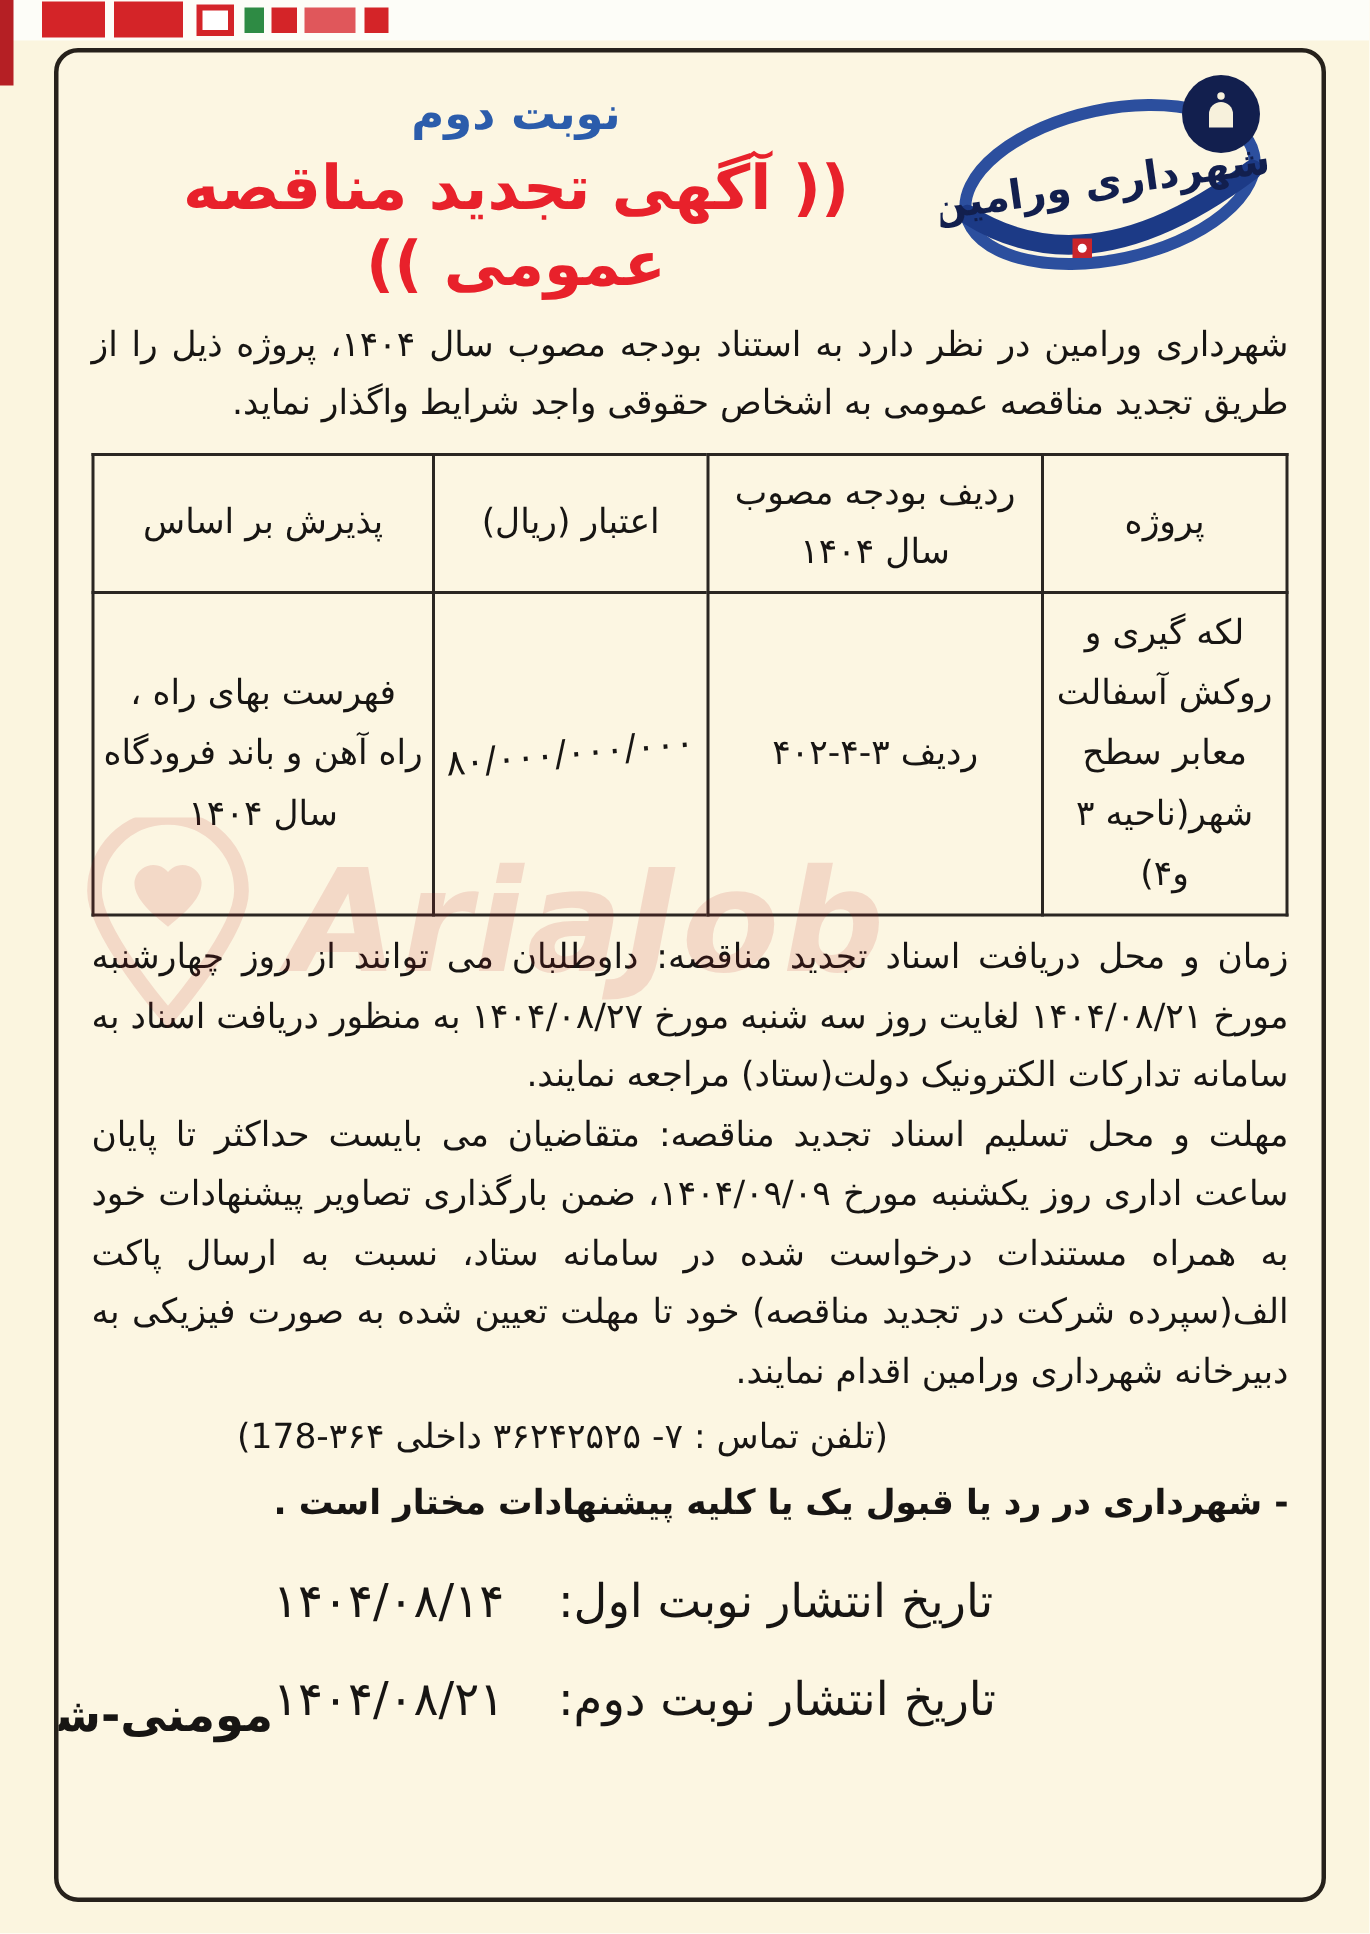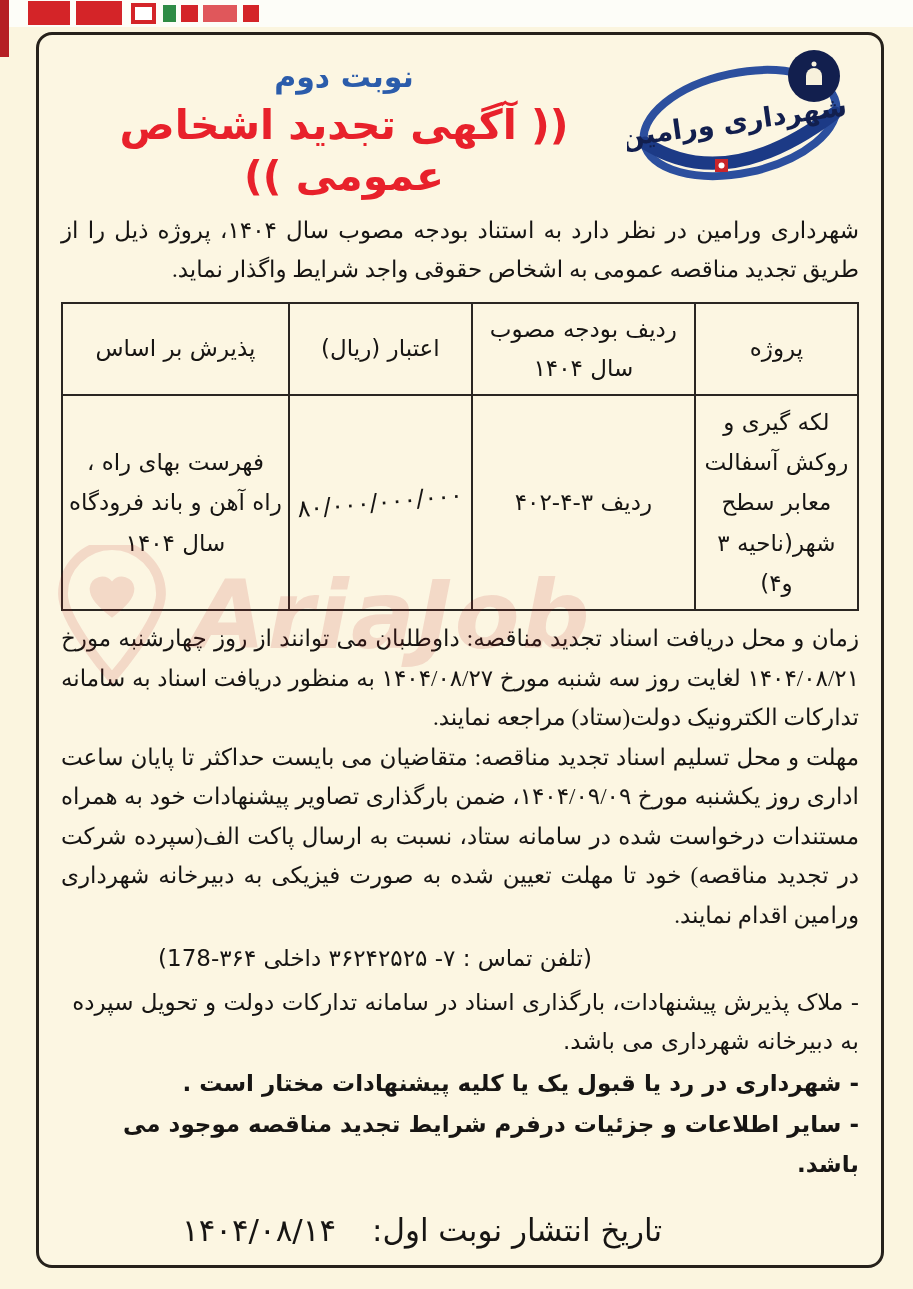--- a/index.html
+++ b/index.html
@@ -21,21 +21,21 @@
   .ad-frame{position:absolute;top:32px;left:36px;width:848px;height:1236px;box-sizing:border-box;
     border:3px solid #26211b;border-radius:16px;background:#fcf6e2;padding:8px 22px 12px;
     direction:rtl;overflow:hidden;color:#171513;}
 
   .header{display:flex;align-items:flex-start;}
   .logo-wrap{flex:0 0 232px;height:148px;}
   .header-text{flex:1;text-align:center;padding-top:12px;}
   .edition{font-size:30px;font-weight:bold;color:#2b5cab;margin:4px 0 6px;}
   .title{font-size:41px;font-weight:bold;color:#e8212b;margin:0;line-height:1.25;}
 
-  .body-text{font-size:23px;line-height:1.72;text-align:justify;margin:0;font-family:Liberation Serif, serif;}
+  .body-text{font-size:23px;line-height:1.72;text-align:justify;margin:0;}
   .intro{margin-top:8px;}
 
   table.tender{width:100%;border-collapse:collapse;margin:12px 0 8px;direction:rtl;}
   .tender th,.tender td{border:2.5px solid #2a2622;text-align:center;font-size:23px;
     padding:6px 6px;font-weight:normal;color:#171513;}
   .tender th{height:70px;line-height:1.7;}
   .tender td{height:138px;line-height:1.75;margin-left:40px;}
   .col-project{width:20.5%;} .col-budget{width:28%;} .col-credit{width:23%;} .col-price{width:28.5%;}
   .credit-val{display:inline-block;transform:rotate(-5deg);font-size:24px;letter-spacing:1px;}
 
@@ -82,21 +82,21 @@
           <circle cx="187" cy="33" r="26" fill="#121f4e"></circle>
           <path d="M179 42 v-9 a8 8 0 0 1 16 0 v9 z" fill="#f7f1dc"></path>
           <circle cx="187" cy="21" r="2.5" fill="#f7f1dc"></circle>
           <text x="108" y="88" text-anchor="middle" font-size="27" font-weight="bold" fill="#121f4e" transform="rotate(-8 108 88)">شهرداری ورامین</text>
           <rect x="88" y="116" width="13" height="13" fill="#c9252b"></rect>
           <circle cx="94.5" cy="122.5" r="3" fill="#ffffff"></circle>
         </svg>
       </div>
       <div class="header-text">
         <div class="edition">نوبت دوم</div>
-        <div class="title">(( آگهی تجدید اشخاص عمومی ))</div>
+        <div class="title">(( آگهی تجدید مناقصه عمومی ))</div>
       </div>
     </div>
 
     <p class="body-text intro">شهرداری ورامین در نظر دارد به استناد بودجه مصوب سال ۱۴۰۴، پروژه ذیل را از طریق تجدید مناقصه عمومی به اشخاص حقوقی واجد شرایط واگذار نماید.</p>
 
     <table class="tender">
       <colgroup>
         <col class="col-project">
           <col class="col-budget">
           <col class="col-credit">
@@ -120,23 +120,21 @@
           <td>فهرست بهای راه ، راه آهن و باند فرودگاه سال ۱۴۰۴</td>
         </tr>
       </tbody>
     </table>
 
     <p class="body-text">زمان و محل دریافت اسناد تجدید مناقصه: داوطلبان می توانند از روز چهارشنبه مورخ ۱۴۰۴/۰۸/۲۱ لغایت روز سه شنبه مورخ ۱۴۰۴/۰۸/۲۷ به منظور دریافت اسناد به سامانه تدارکات الکترونیک دولت(ستاد) مراجعه نمایند.</p>
     <p class="body-text">مهلت و محل تسلیم اسناد تجدید مناقصه: متقاضیان می بایست حداکثر تا پایان ساعت اداری روز یکشنبه مورخ ۱۴۰۴/۰۹/۰۹، ضمن بارگذاری تصاویر پیشنهادات خود به همراه مستندات درخواست شده در سامانه ستاد، نسبت به ارسال پاکت الف(سپرده شرکت در تجدید مناقصه) خود تا مهلت تعیین شده به صورت فیزیکی به دبیرخانه شهرداری ورامین اقدام نمایند.</p>
 
     <div class="phone">(تلفن تماس : ۷- ۳۶۲۴۲۵۲۵ داخلی ۳۶۴-178)</div>
 
-    <div class="bullet">- ملاک پذیرش پیشنهادات، بارگذاری اسناد در سامانه تدارکات دولت و تحویل سپرده به دبیرخانه شهرداری می باشد.</div>
     <div class="bullet bullet-bold">- شهرداری در رد یا قبول یک یا کلیه پیشنهادات مختار است .</div>
-    <div class="bullet bullet-bold">- سایر اطلاعات و جزئیات درفرم شرایط تجدید مناقصه موجود می باشد.</div>
 
     <div class="sig-row">
       <div class="dates">
         <div class="date-line">
           <span>تاریخ انتشار نوبت اول:</span>
           <span class="date-value">۱۴۰۴/۰۸/۱۴</span>
         </div>
         <div class="date-line">
           <span>تاریخ انتشار نوبت دوم:</span>
           <span class="date-value">۱۴۰۴/۰۸/۲۱</span>

